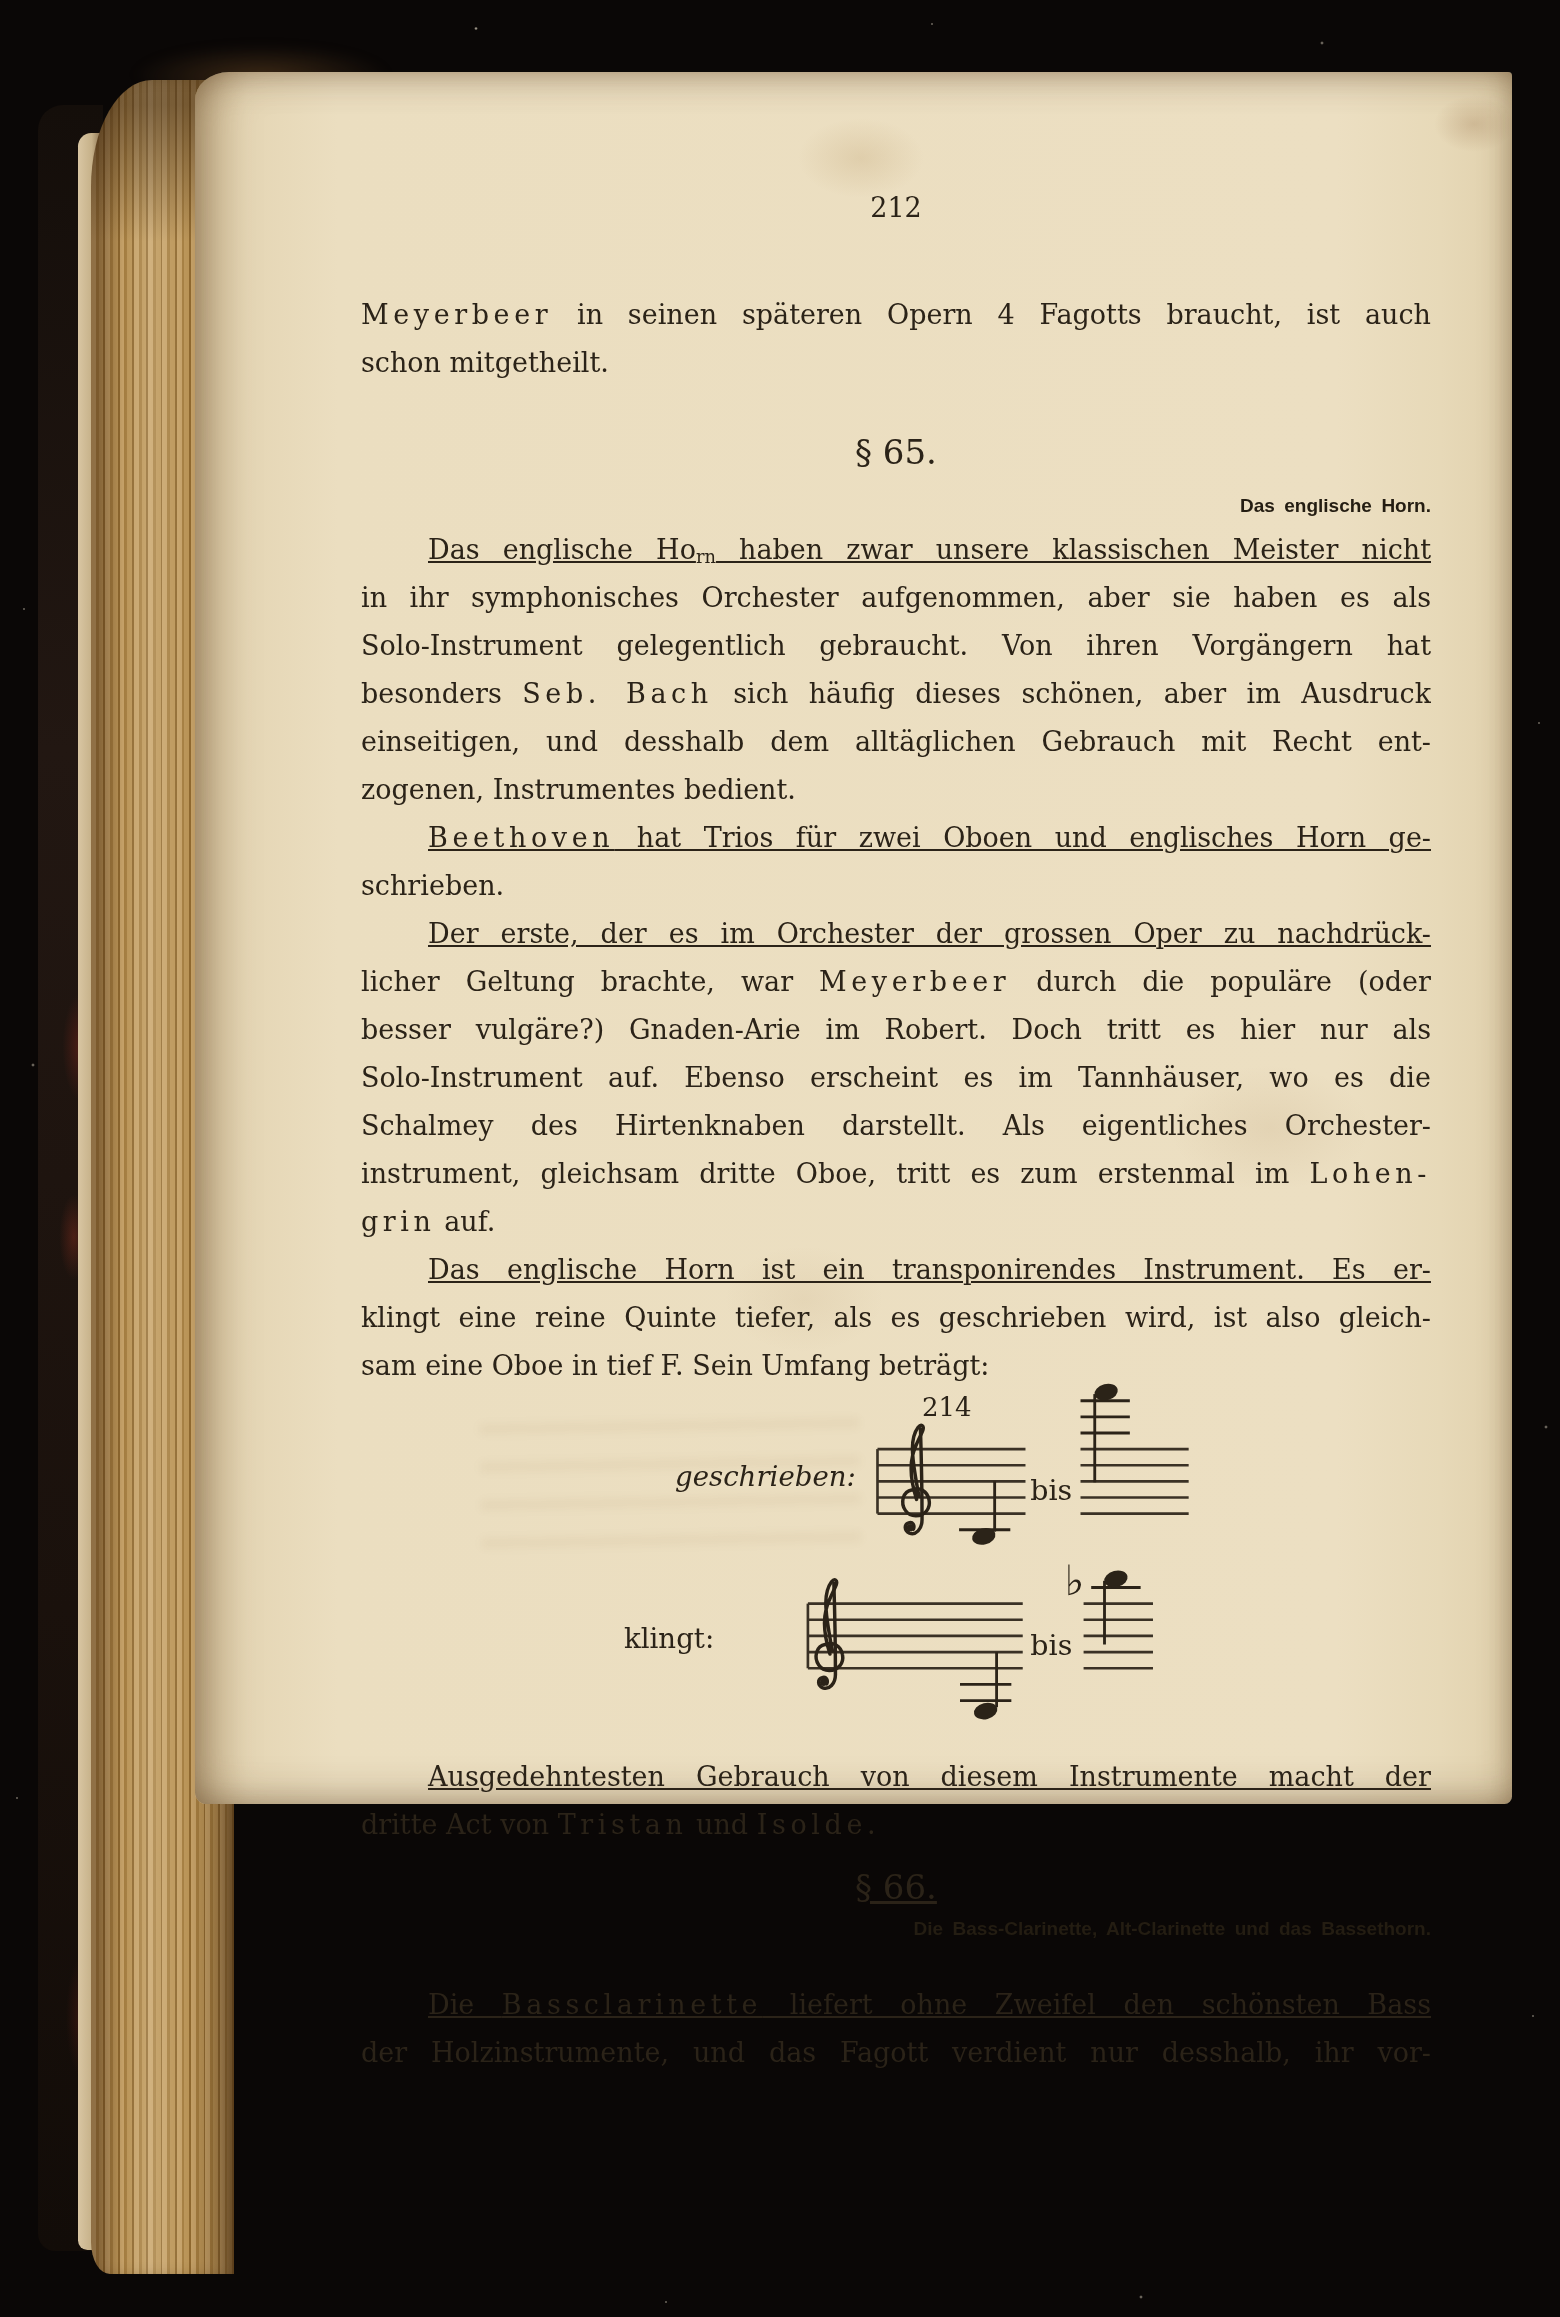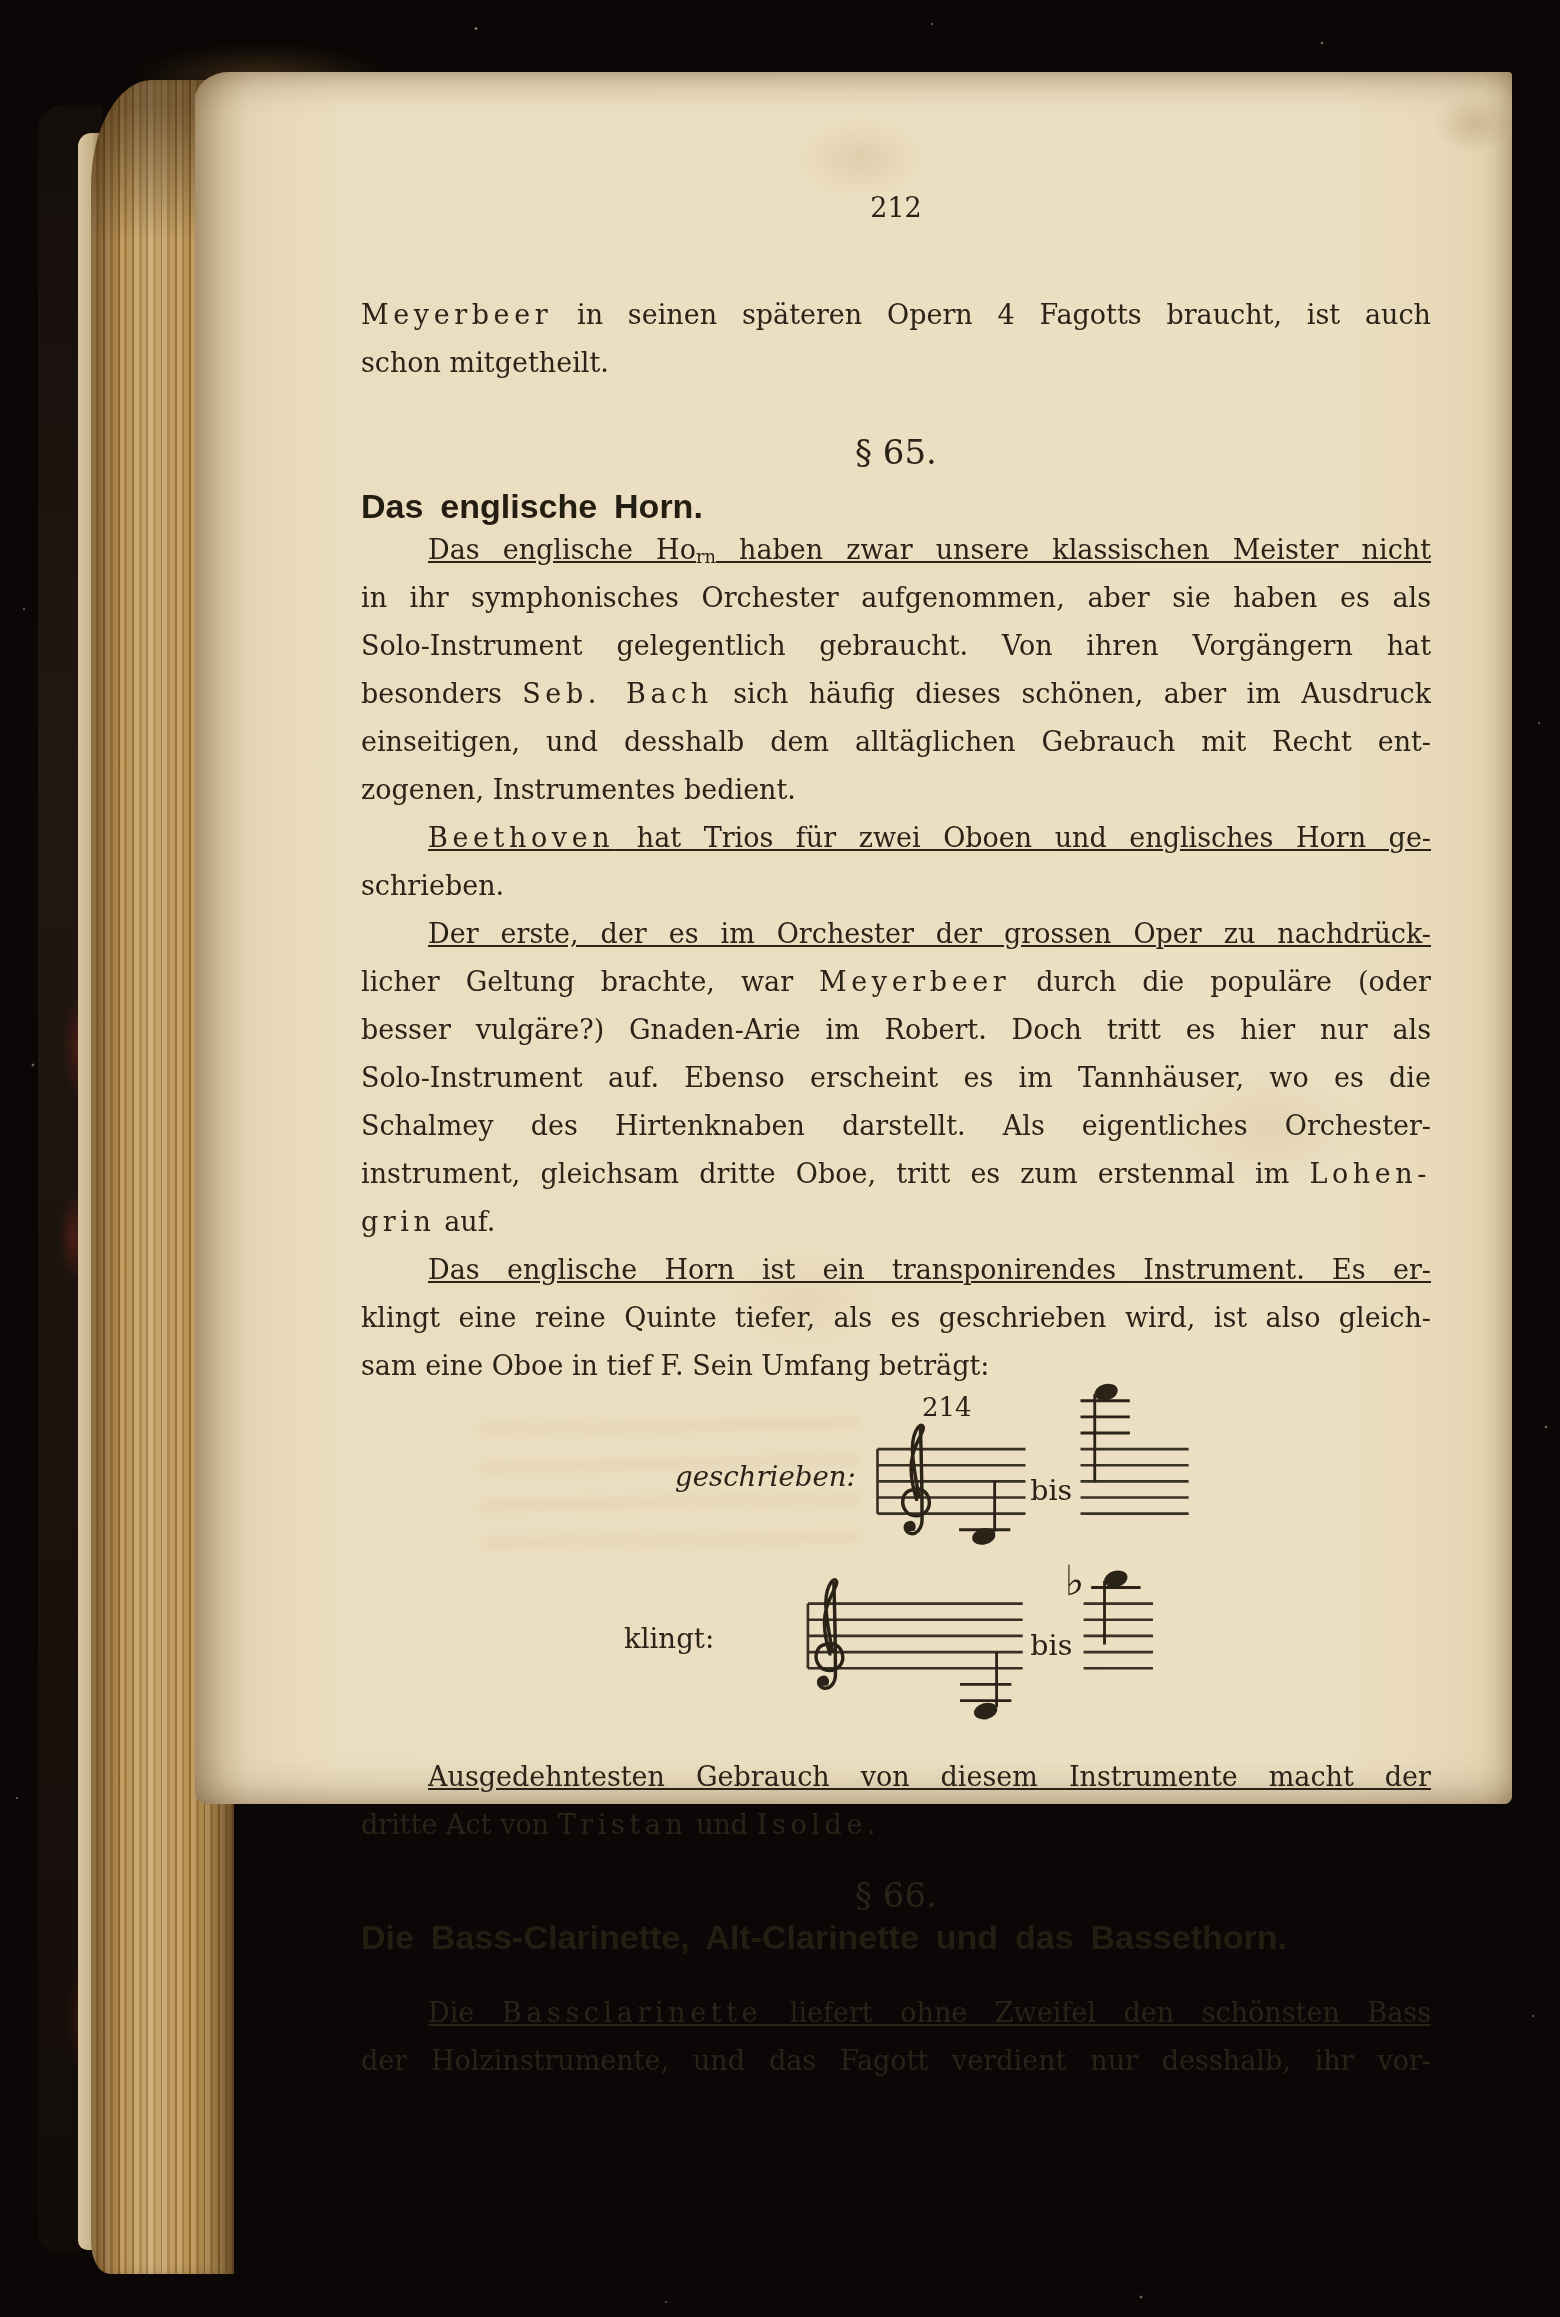--- a/index.html
+++ b/index.html
@@ -75,24 +75,24 @@
     font-size:27px;line-height:48px;
   }
   .pagenum{text-align:center;font-size:27px;line-height:32px;}
   .line{text-align:justify;text-align-last:justify;text-justify:inter-word;height:48px;overflow:hidden;hyphens:none;}
   .line.end{text-align-last:left;}
   .line.ind{text-indent:67px;text-decoration:underline;}
   .sperr{letter-spacing:.17em;}
   .sub{font-size:.66em;vertical-align:-.24em;}
   .para.intro{margin-top:67px;}
   .secmark{margin-top:46px;text-align:center;font-size:34px;line-height:38px;}
-  .secmark.m66{margin-top:27px;}
+  .secmark.m66{margin-top:19px;text-decoration:underline;}
   .sechead{
-    margin-top:15px;text-align:left;font-family:"Liberation Sans",sans-serif;
-    font-weight:700;font-size:34px;line-height:40px;word-spacing:.22em;color:#241d12;
+    margin-top:15px;text-align:right;font-family:"Liberation Sans",sans-serif;
+    font-weight:700;font-size:19px;line-height:40px;word-spacing:.22em;color:#241d12;
   }
   .sechead.h66{margin-top:3px;margin-bottom:32px;}
   .para.p5{margin-top:21px;}
   .music-fig{position:relative;height:342px;}
   .fig-num{position:absolute;left:521px;top:1.9px;font-size:26px;line-height:30px;margin-left:40px;}
   .mlabel{position:absolute;font-size:27.6px;line-height:34px;}
   .ml1{left:314px;top:70px;font-style:italic;}
   .ml2{left:263px;top:232px;}
   .staff-svg{position:absolute;}
   .sv1{left:514px;top:-13.3px;}

